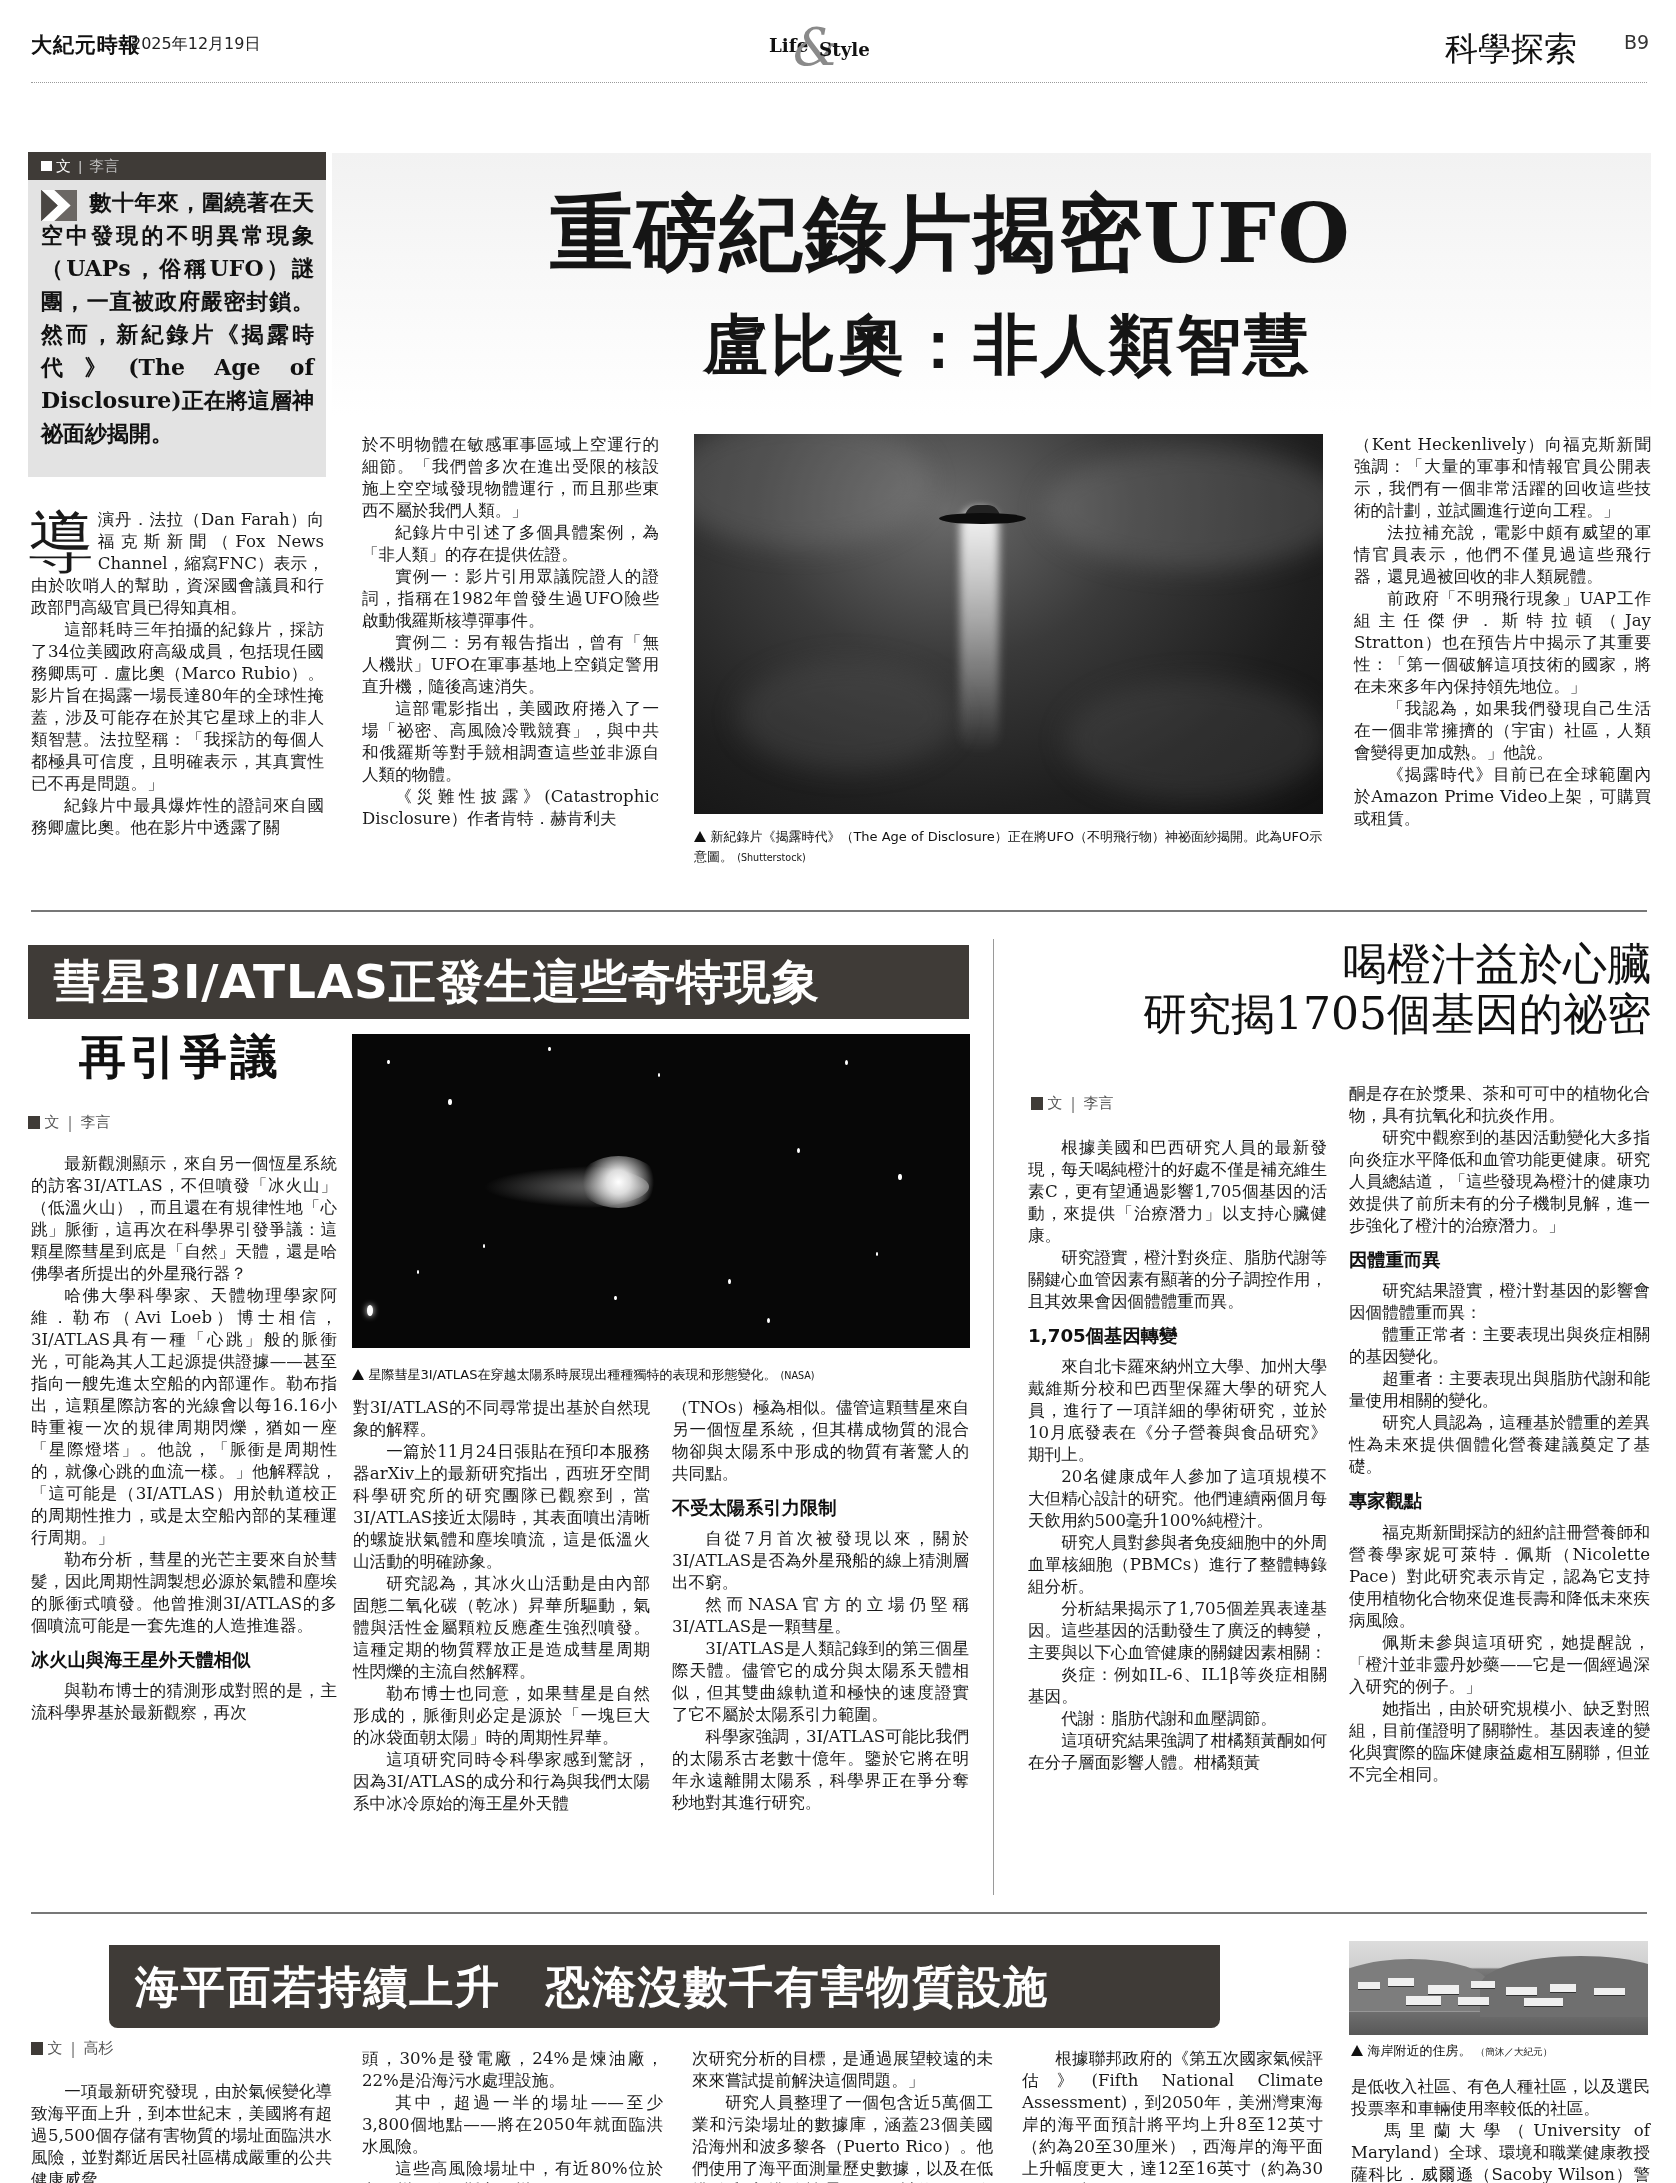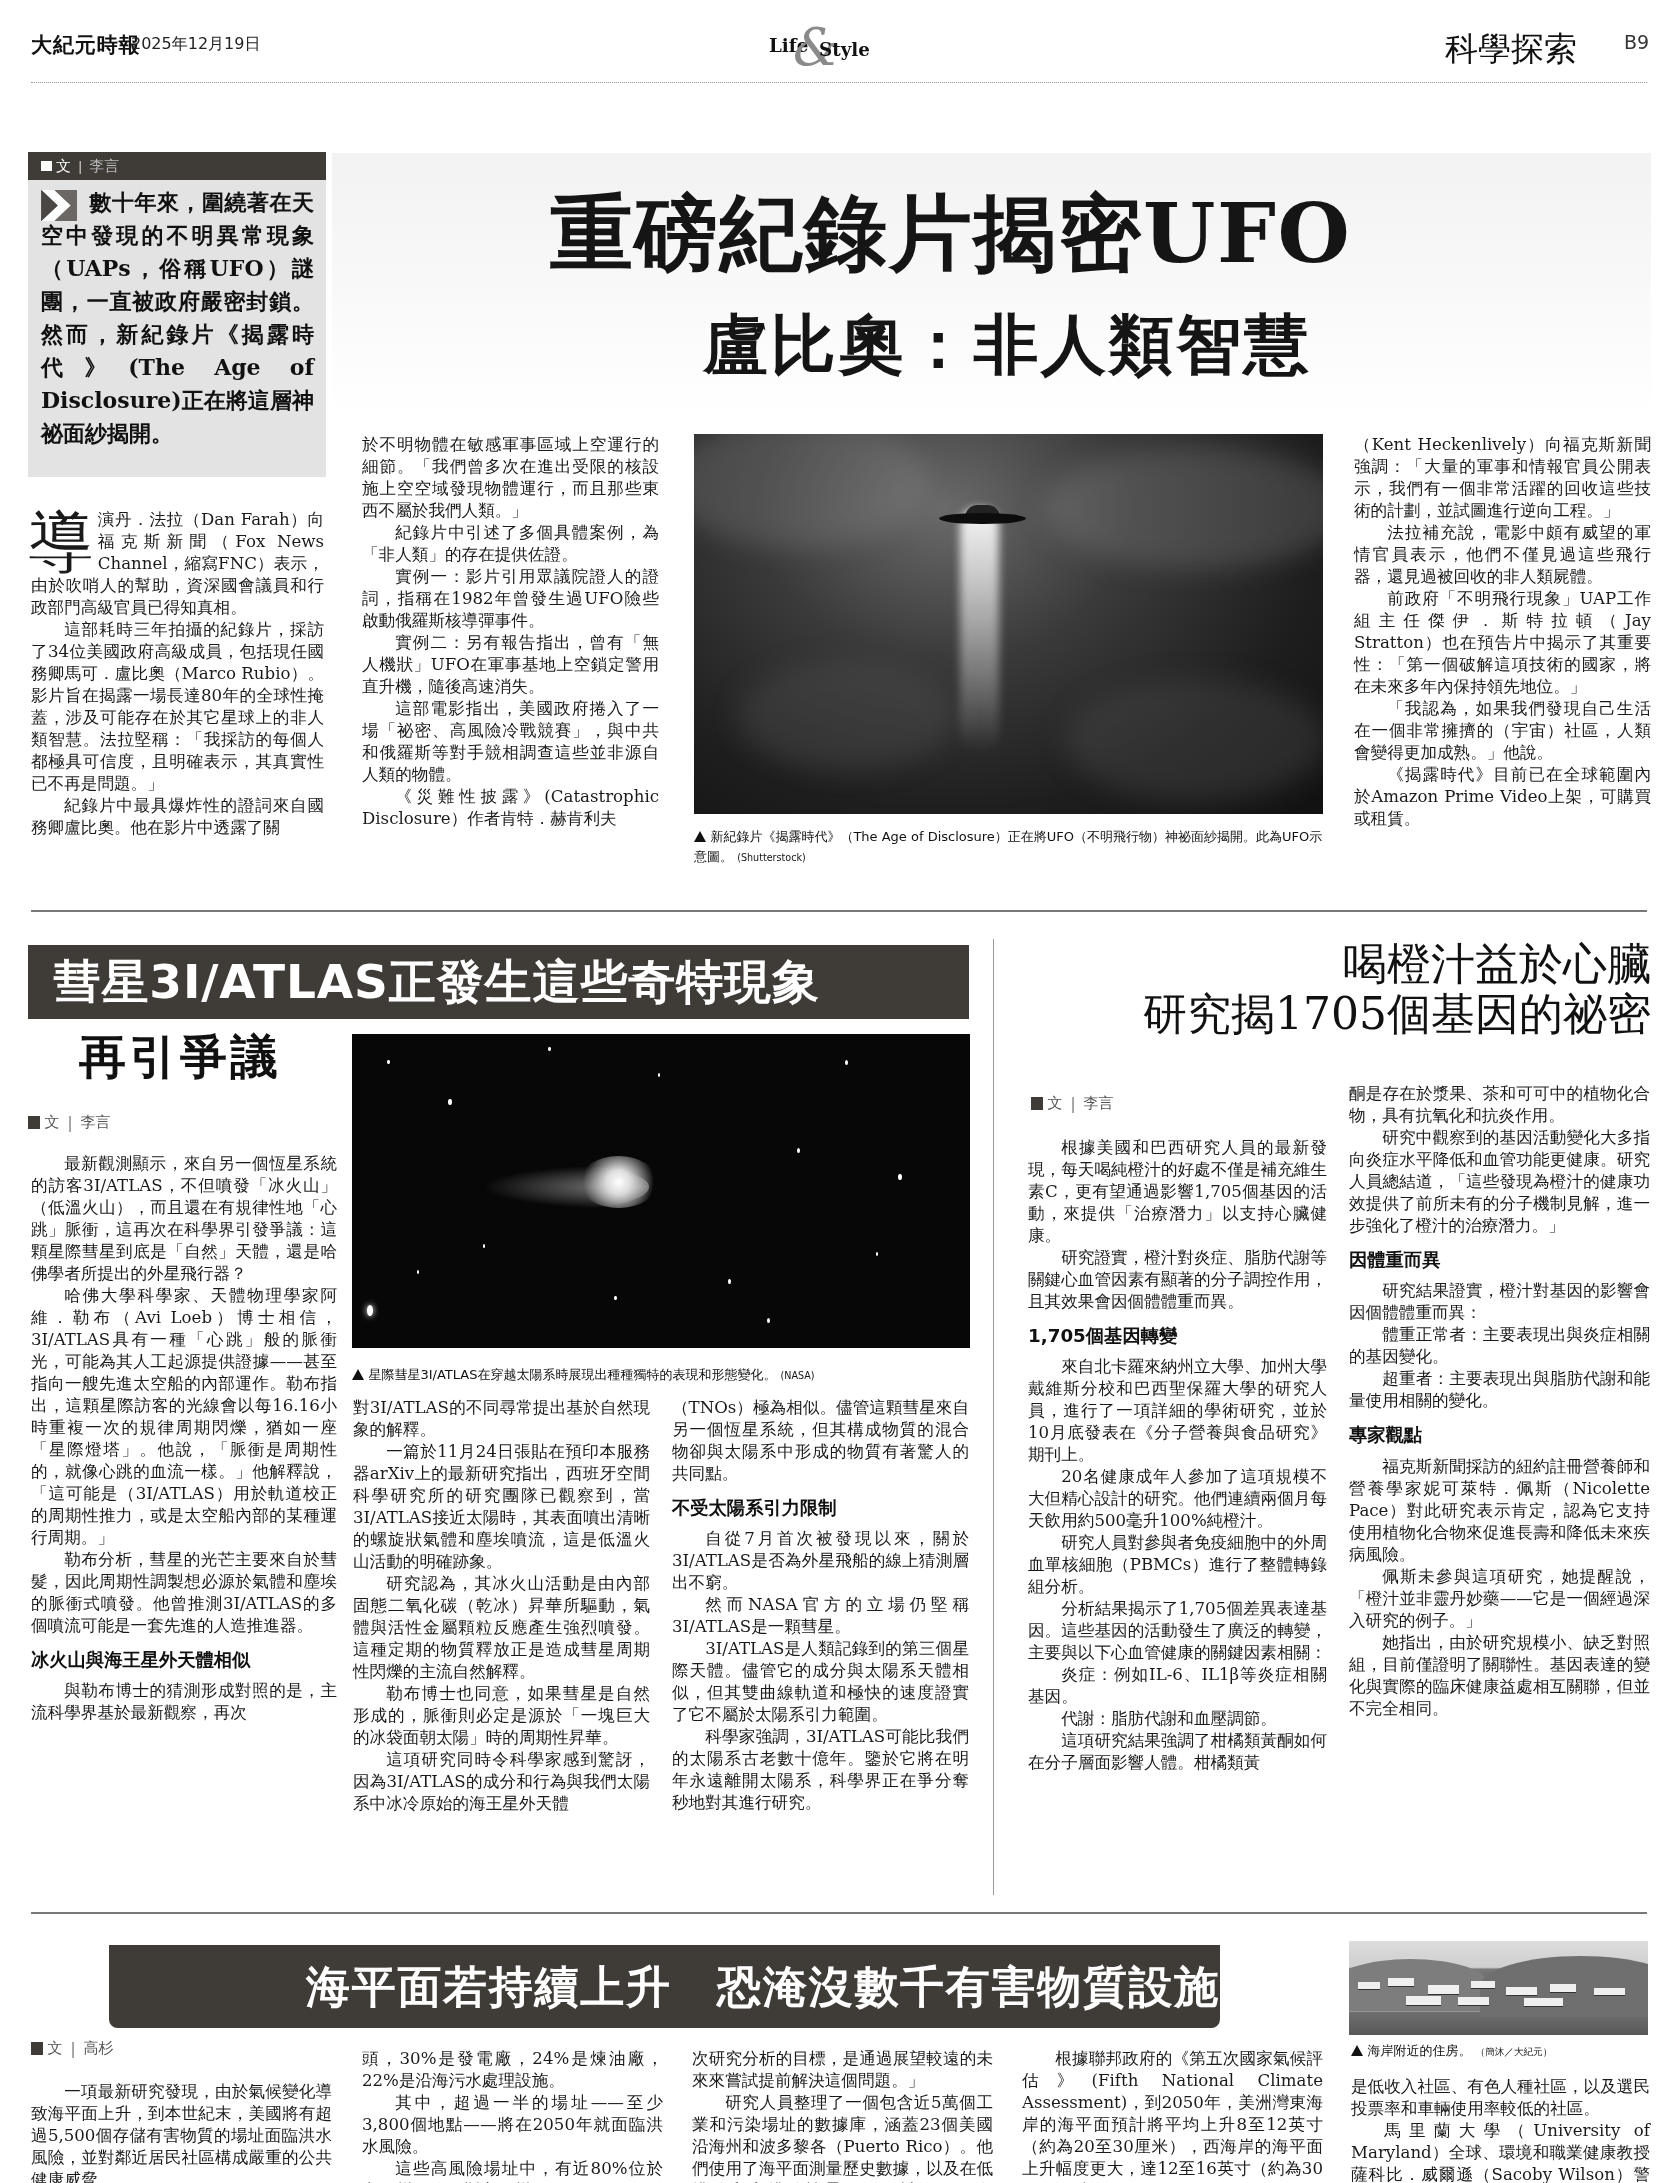--- a/index.html
+++ b/index.html
@@ -58,21 +58,21 @@
   .comet-sub { left: 79px; top: 1026px; font-family: "DejaVu Sans", sans-serif; font-weight: bold; font-size: 47px; letter-spacing: 3.5px; }
   .comet-photo { left: 352px; top: 1034px; width: 618px; height: 314px; background: #070707; overflow: hidden; }
   .comet-photo .star { position: absolute; background: #fff; border-radius: 50%; }
   .comet-photo .head { position: absolute; left: 227px; top: 122px; width: 79px; height: 52px; border-radius: 50%; background: radial-gradient(circle, #fff 0%, #ddd 25%, rgba(180,180,180,0.4) 60%, rgba(0,0,0,0) 75%); }
   .comet-photo .tail { position: absolute; left: 131px; top: 131px; width: 166px; height: 44px; border-radius: 50%; background: radial-gradient(ellipse at 85% 50%, rgba(220,220,220,0.55), rgba(0,0,0,0) 70%); }
 
   
   .oj-title { left: 1022px; top: 939px; width: 629px; text-align: right; font-family: "DejaVu Serif", serif; font-weight: normal; font-size: 44px; line-height: 50px; color: #111; }
 
   
-  .sea-banner { left: 109px; top: 1945px; width: 1111px; height: 83px; background: #3f3b37; border-radius: 0 0 8.7px 8.7px; color: #fff; font-family: "DejaVu Sans", sans-serif; font-weight: bold; font-size: 44px; line-height: 83px; padding-left: 26px; white-space: nowrap; letter-spacing: 1.7px; text-align: right; }
+  .sea-banner { left: 109px; top: 1945px; width: 1111px; height: 83px; background: #3f3b37; border-radius: 0 0 8.7px 8.7px; color: #fff; font-family: "DejaVu Sans", sans-serif; font-weight: bold; font-size: 44px; line-height: 83px; padding-left: 26px; white-space: nowrap; letter-spacing: 1.7px; }
   .sea-photo { left: 1349px; top: 1941px; width: 299px; height: 94px; background: linear-gradient(#dcdcdc 0%, #cfcfcf 28%, #7a7a7a 30%, #5a5a5a 55%, #aaa 70%, #e8e8e8 73%, #6e6e6e 76%, #585858 100%); overflow: hidden; }
   .sea-photo .hill { position: absolute; border-radius: 50% 50% 0 0; background: #666; }
   .sea-photo .house { position: absolute; background: #efefef; border-bottom: 1.3px solid #333; }
 </style>
 </head>
 <body>
 
 <div class="abs paper-name">大紀元時報</div>
 <div class="abs paper-date">2025年12月19日</div>
 <div class="abs life">
@@ -220,20 +220,21 @@
   <p>代謝：脂肪代謝和血壓調節。</p>
   <p>這項研究結果強調了柑橘類黃酮如何在分子層面影響人體。柑橘類黃</p>
 </div>
 <div class="abs body-text" style="left:1349px; top:1083px; width:301px;">
   <p class="noindent">酮是存在於漿果、茶和可可中的植物化合物，具有抗氧化和抗炎作用。</p>
   <p>研究中觀察到的基因活動變化大多指向炎症水平降低和血管功能更健康。研究人員總結道，「這些發現為橙汁的健康功效提供了前所未有的分子機制見解，進一步強化了橙汁的治療潛力。」</p>
   <div class="subhead">因體重而異</div>
   <p>研究結果證實，橙汁對基因的影響會因個體體重而異：</p>
   <p>體重正常者：主要表現出與炎症相關的基因變化。</p>
   <p>超重者：主要表現出與脂肪代謝和能量使用相關的變化。</p>
+  <p>研究人員認為，這種基於體重的差異性為未來提供個體化營養建議奠定了基礎。</p>
   <div class="subhead">專家觀點</div>
   <p>福克斯新聞採訪的紐約註冊營養師和營養學家妮可萊特．佩斯（Nicolette Pace）對此研究表示肯定，認為它支持使用植物化合物來促進長壽和降低未來疾病風險。</p>
   <p>佩斯未參與這項研究，她提醒說，「橙汁並非靈丹妙藥——它是一個經過深入研究的例子。」</p>
   <p>她指出，由於研究規模小、缺乏對照組，目前僅證明了關聯性。基因表達的變化與實際的臨床健康益處相互關聯，但並不完全相同。</p>
 </div>
 
 <div class="abs hr2"></div>
 
 <div class="abs sea-banner">海平面若持續上升　恐淹沒數千有害物質設施</div>
 <div class="abs sea-photo">

